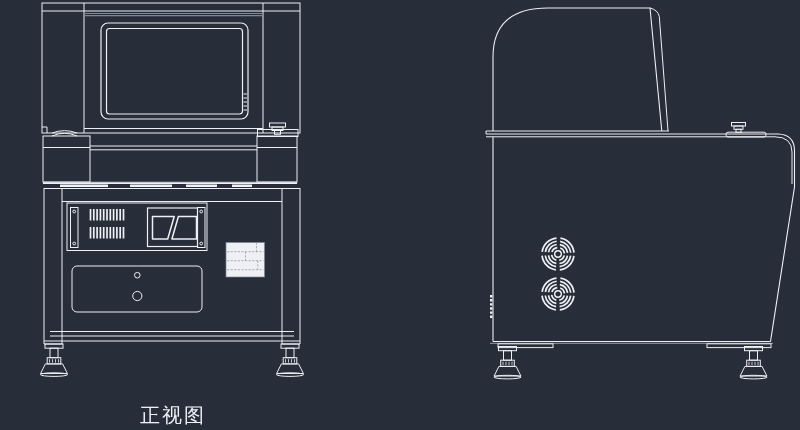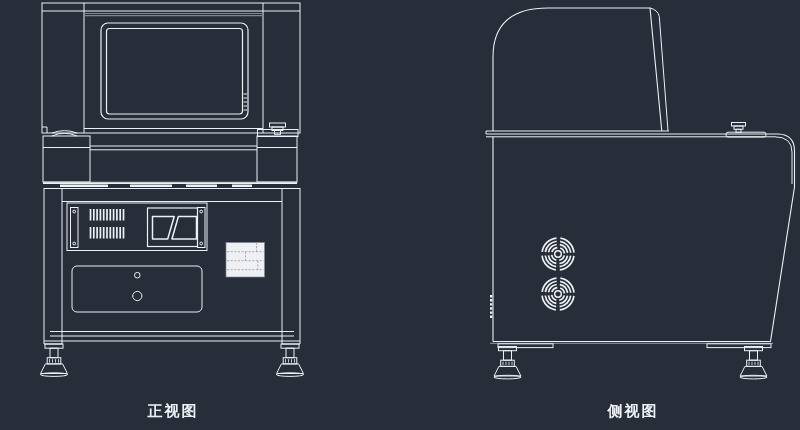--- a/index.html
+++ b/index.html
@@ -17,21 +17,21 @@
   .w11{stroke:var(--line);fill:none;stroke-width:1.1;}
   .w12{stroke:var(--line);fill:none;stroke-width:1.2;}
   .w15{stroke:var(--line);fill:none;stroke-width:1.5;stroke-linejoin:round;}
   .w17{stroke:var(--line);fill:none;stroke-width:1.7;}
   .w22{stroke:var(--line);fill:none;stroke-width:2.4;}
   .g{stroke:var(--line-gray);fill:none;stroke-width:1.1;}
   .plate{fill:var(--plate-fill);stroke:var(--line-gray);stroke-width:.7;}
   .pdash{stroke:var(--plate-dash);fill:none;stroke-width:.8;stroke-dasharray:2.2 1.4;}
   .hinge{stroke:var(--line);fill:none;stroke-width:2.4;stroke-dasharray:2.4 1.7;}
   .fan{stroke:var(--line);fill:none;stroke-width:1.7;}
-  .caption{position:absolute;color:var(--line);font-size:15px;font-weight:700;
+  .caption{position:absolute;color:var(--line);font-size:20px;font-weight:400;
            letter-spacing:2px;text-align:center;width:110px;}
 </style>
 </head>
 <body>
 
 <div class="stage">
   <svg width="800" height="430" viewBox="0 0 800 430">
     <defs>
 
       <g id="foot">
@@ -177,14 +177,13 @@
       </g>
 
       <g>
         <use href="#foot" x="507.5" y="346.5"></use>
         <use href="#foot" x="753.5" y="346.5"></use>
       </g>
     </g>
   </svg>
 
   <div class="caption" style="left:118px;top:402px;">正视图</div>
-  <div class="caption" style="left:578px;top:402px;">侧视图</div>
 </div>
 
 </body></html>

